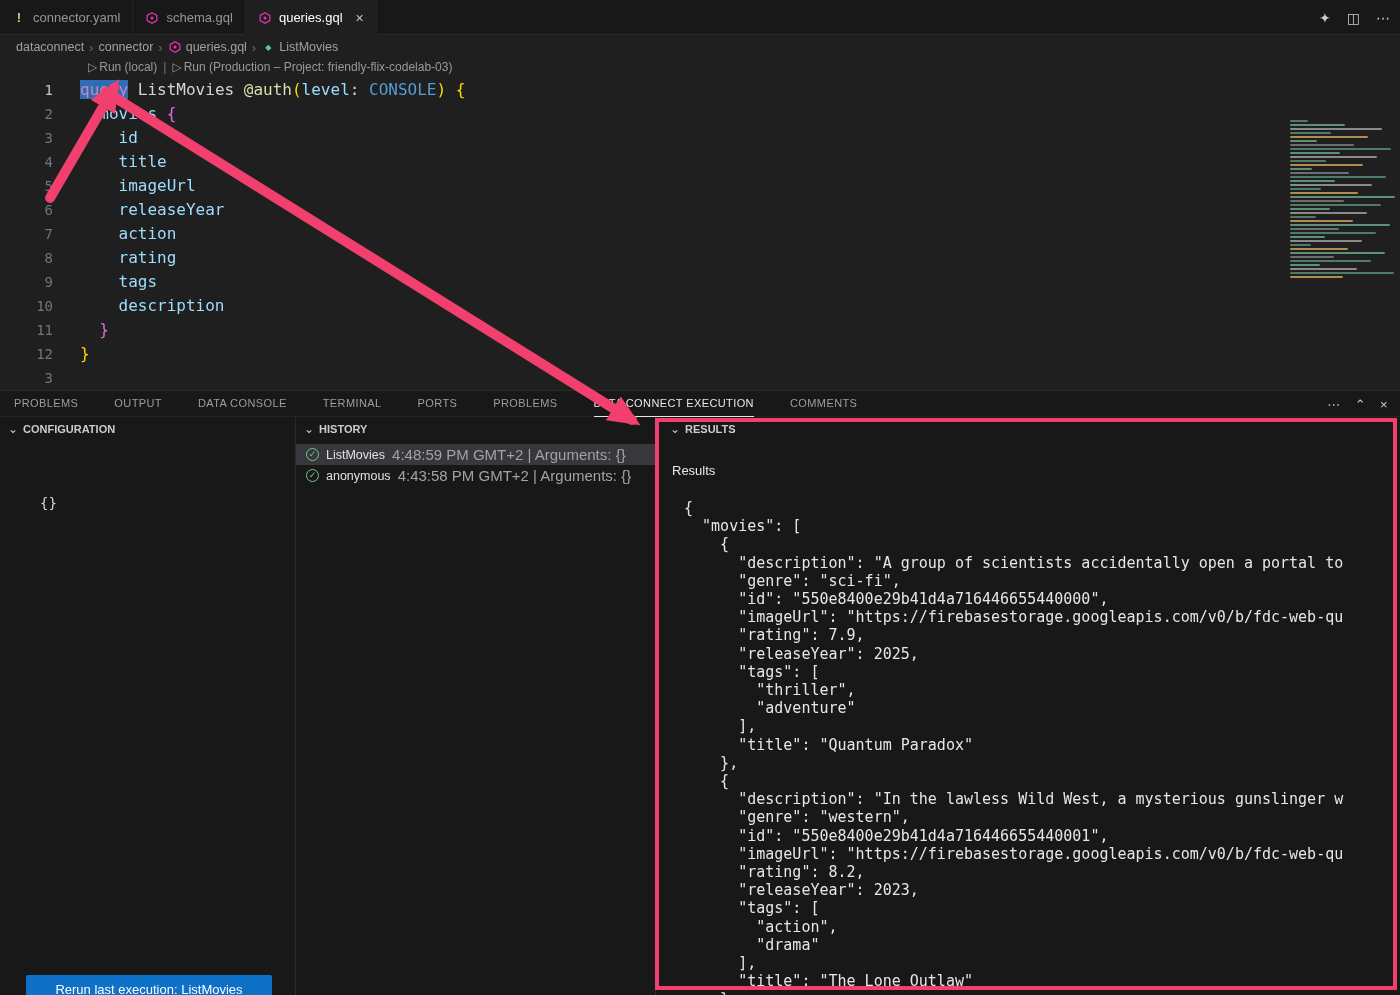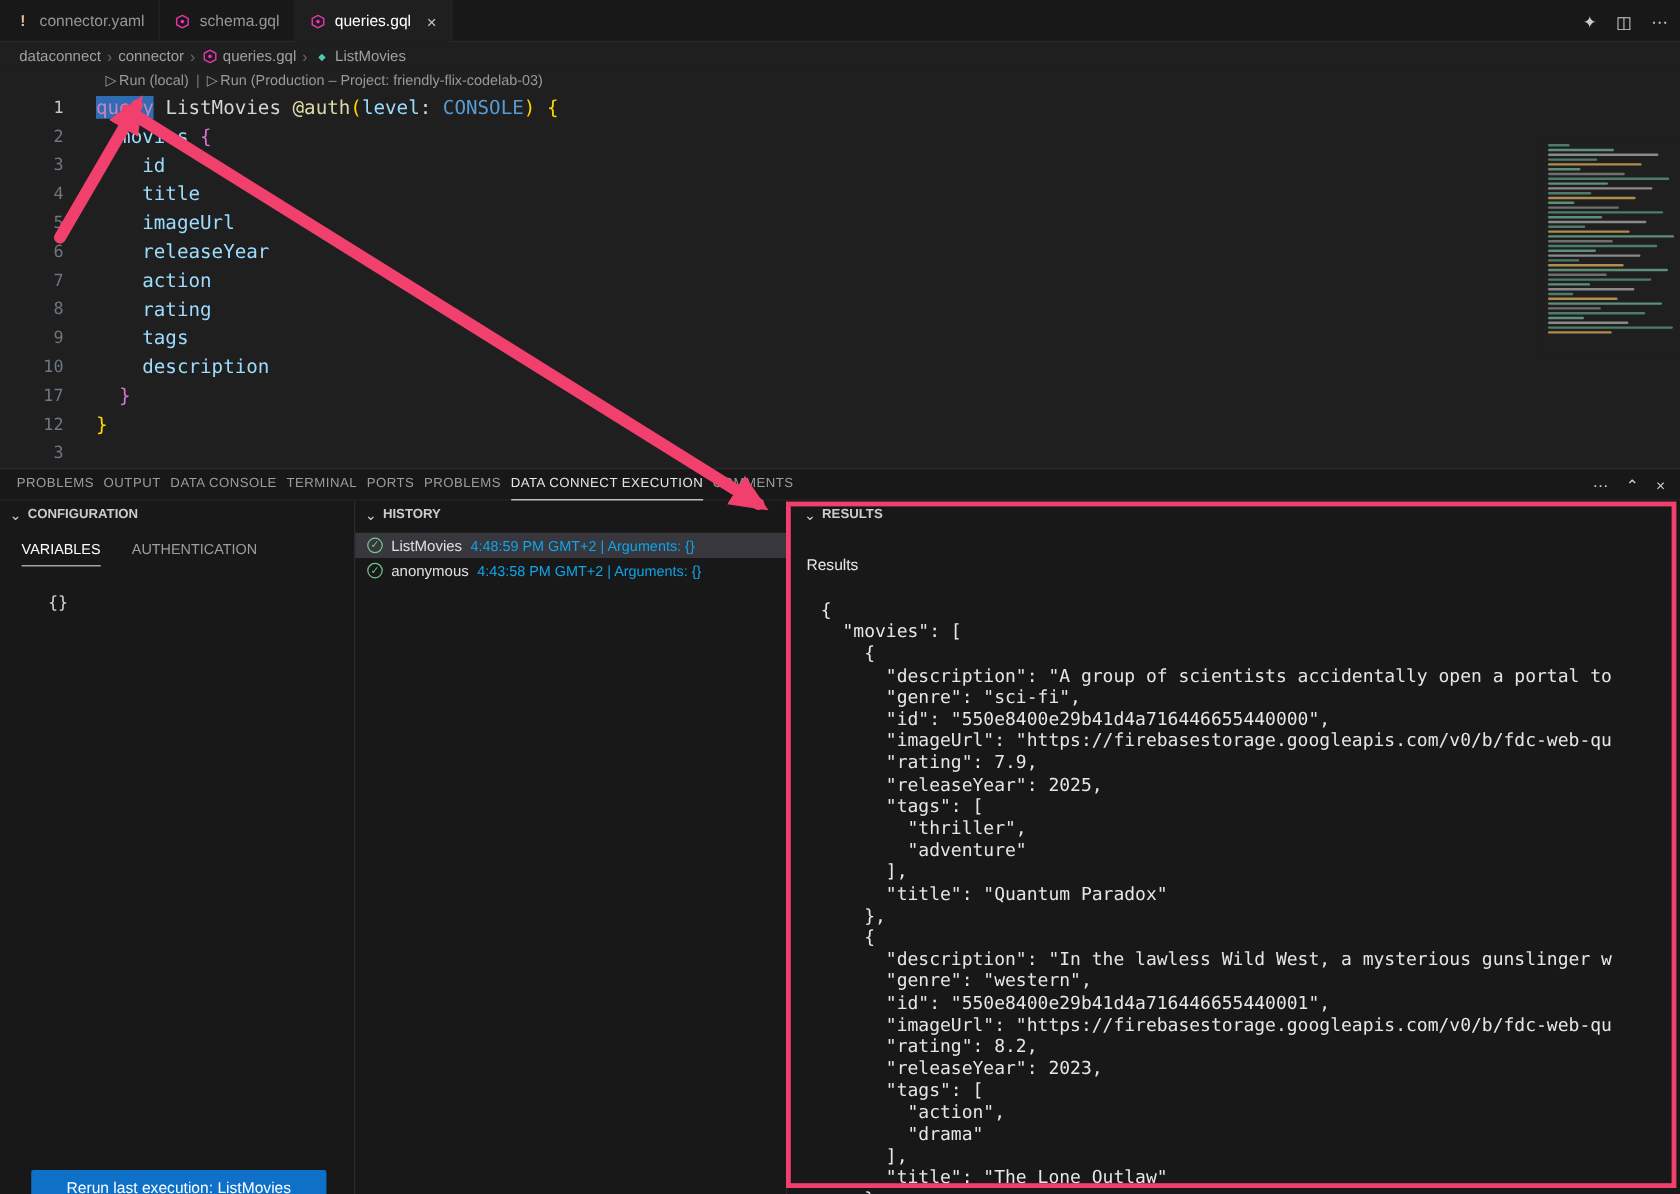--- a/index.html
+++ b/index.html
@@ -54,21 +54,21 @@
 
   .cfg-tabs{margin-top:10px;padding-left:18px;display:flex;gap:26px;font-size:12px;color:#9d9d9d}
   .cfg-tab{padding-bottom:6px;cursor:pointer;border-bottom:1px solid transparent}
   .cfg-tab.active{color:#ffffff;border-bottom:1px solid #c6c6c6}
   .vars-value{position:absolute;left:40px;top:78px;font-size:14px;color:#d4d4d4}
   .rerun-btn{position:absolute;left:26px;top:558px;width:246px;height:28px;background:#0e70c7;color:#ffffff;font-size:13px;display:flex;align-items:center;justify-content:center;border-radius:2px;cursor:pointer}
 
   .hist-rows{margin-top:3px}
   .hrow{height:21px;display:flex;align-items:center;gap:7px;padding-left:10px;font-size:12.5px;color:#e0e0e0;cursor:pointer}
   .hrow.selected{background:#37373d}
-  .hrow .meta{color:#0ea5e9;font-size:12px}
+  .hrow .meta{color:#a3a3a3;font-size:15px}
   .chk{width:13px;height:13px;border:1px solid #73c991;border-radius:50%;display:inline-flex;align-items:center;justify-content:center;color:#73c991;font-size:9px;line-height:1;flex:0 0 auto}
 
   .results-sub{position:absolute;left:16px;top:46px;font-size:13px;color:#e8e8e8}
   .results-json{position:absolute;left:28px;top:82px;right:6px;bottom:0;font-size:15px;line-height:18.2px;white-space:pre;color:#e6e6e6;overflow:hidden}
 
   
   .results-outline{position:absolute;left:655px;top:418px;width:742px;height:572px;border:4px solid #f2406e;z-index:40;pointer-events:none}
   .arrows{position:absolute;left:0;top:0;z-index:50;pointer-events:none}
 </style>
 </head>
@@ -181,21 +181,21 @@
         </div>
         <div class="line" style="top: 212px;">
           <div class="gutter">9</div>
           <div class="code mono"><span class="c-w">    </span><span class="c-p">tags</span></div>
         </div>
         <div class="line" style="top: 236px;">
           <div class="gutter">10</div>
           <div class="code mono"><span class="c-w">    </span><span class="c-p">description</span></div>
         </div>
         <div class="line" style="top: 260px;">
-          <div class="gutter">17</div>
+          <div class="gutter">11</div>
           <div class="code mono"><span class="c-w">  </span><span class="c-v">}</span></div>
         </div>
         <div class="line" style="top: 284px;">
           <div class="gutter">12</div>
           <div class="code mono"><span class="c-g">}</span></div>
         </div>
         <div class="line" style="top: 308px;">
           <div class="gutter">3</div>
           <div class="code mono"></div>
         </div>
@@ -239,21 +239,21 @@
         <div class="mm-bar" style="width: 81px; background: rgb(77, 125, 106);"></div>
         <div class="mm-bar" style="width: 30px; background: rgb(93, 143, 122);"></div>
         <div class="mm-bar" style="width: 67px; background: rgb(138, 138, 138);"></div>
         <div class="mm-bar" style="width: 104px; background: rgb(77, 125, 106);"></div>
         <div class="mm-bar" style="width: 53px; background: rgb(176, 140, 79);"></div>
       </div>
   </div>
 
   <div class="panel">
     <div class="panel-tabs">
-      <div style="display:flex;gap:8px">
+      <div style="display:flex;gap:36px">
           <span class="panel-tab">PROBLEMS</span>
           <span class="panel-tab">OUTPUT</span>
           <span class="panel-tab">DATA CONSOLE</span>
           <span class="panel-tab">TERMINAL</span>
           <span class="panel-tab">PORTS</span>
           <span class="panel-tab">PROBLEMS</span>
           <span class="panel-tab active">DATA CONNECT EXECUTION</span>
           <span class="panel-tab">COMMENTS</span>
         </div>
       <div class="panel-actions">
@@ -262,24 +262,20 @@
         <span>×</span>
       </div>
     </div>
 
     <div class="panel-body">
 
       <div class="col col-config">
         <div class="sec-head">
           <span class="chev">⌄</span>
           <span>CONFIGURATION</span>
-        </div>
-        <div class="cfg-tabs">
-          <span class="cfg-tab active">VARIABLES</span>
-          <span class="cfg-tab">AUTHENTICATION</span>
         </div>
         <div class="vars-value mono">{}</div>
         <div class="rerun-btn">Rerun last execution: ListMovies</div>
       </div>
 
       <div class="col col-history">
         <div class="sec-head">
           <span class="chev">⌄</span>
           <span>HISTORY</span>
         </div>

